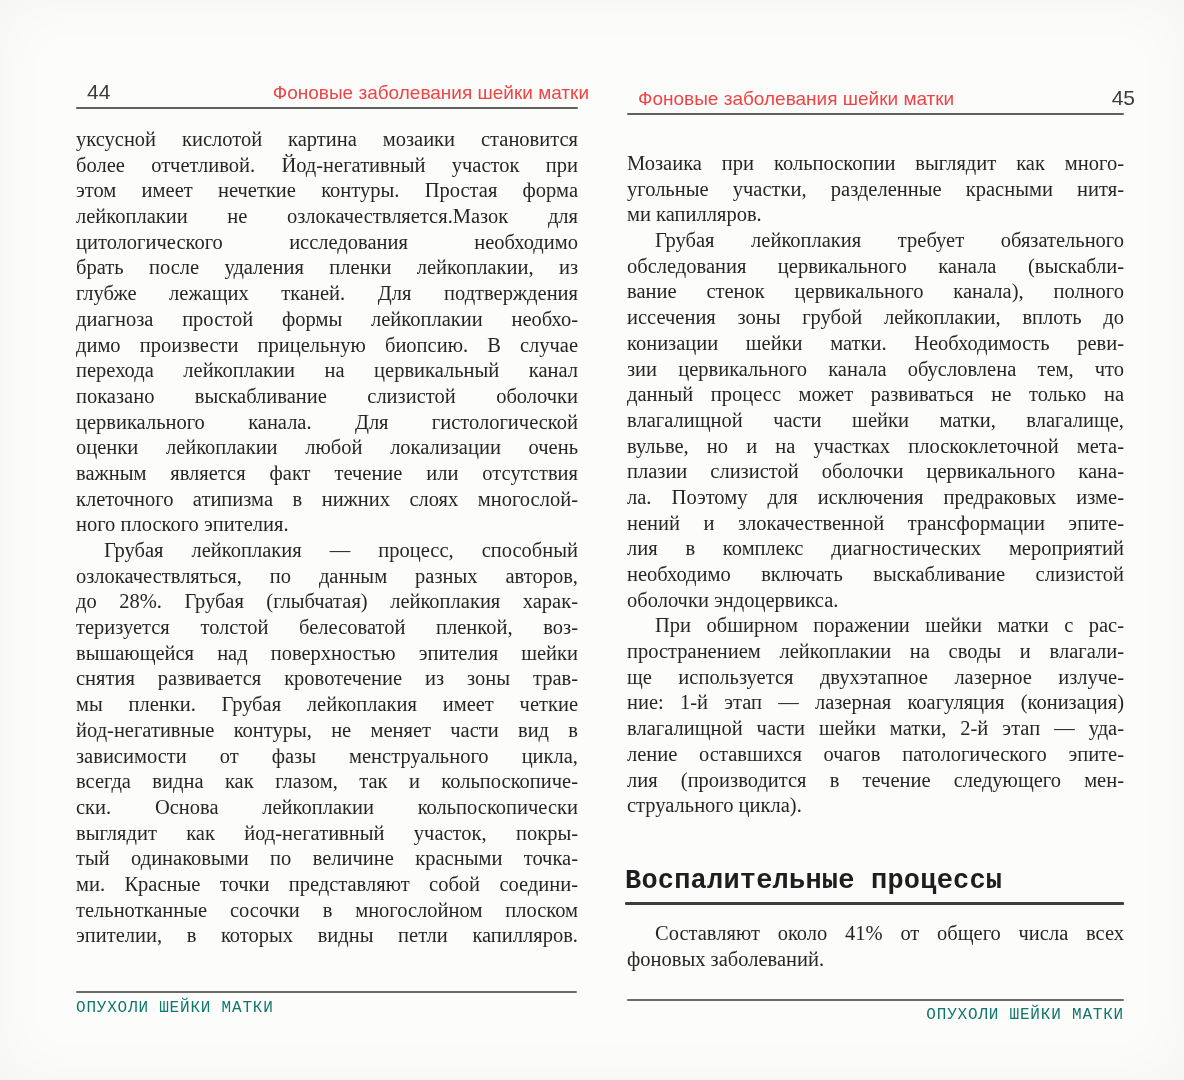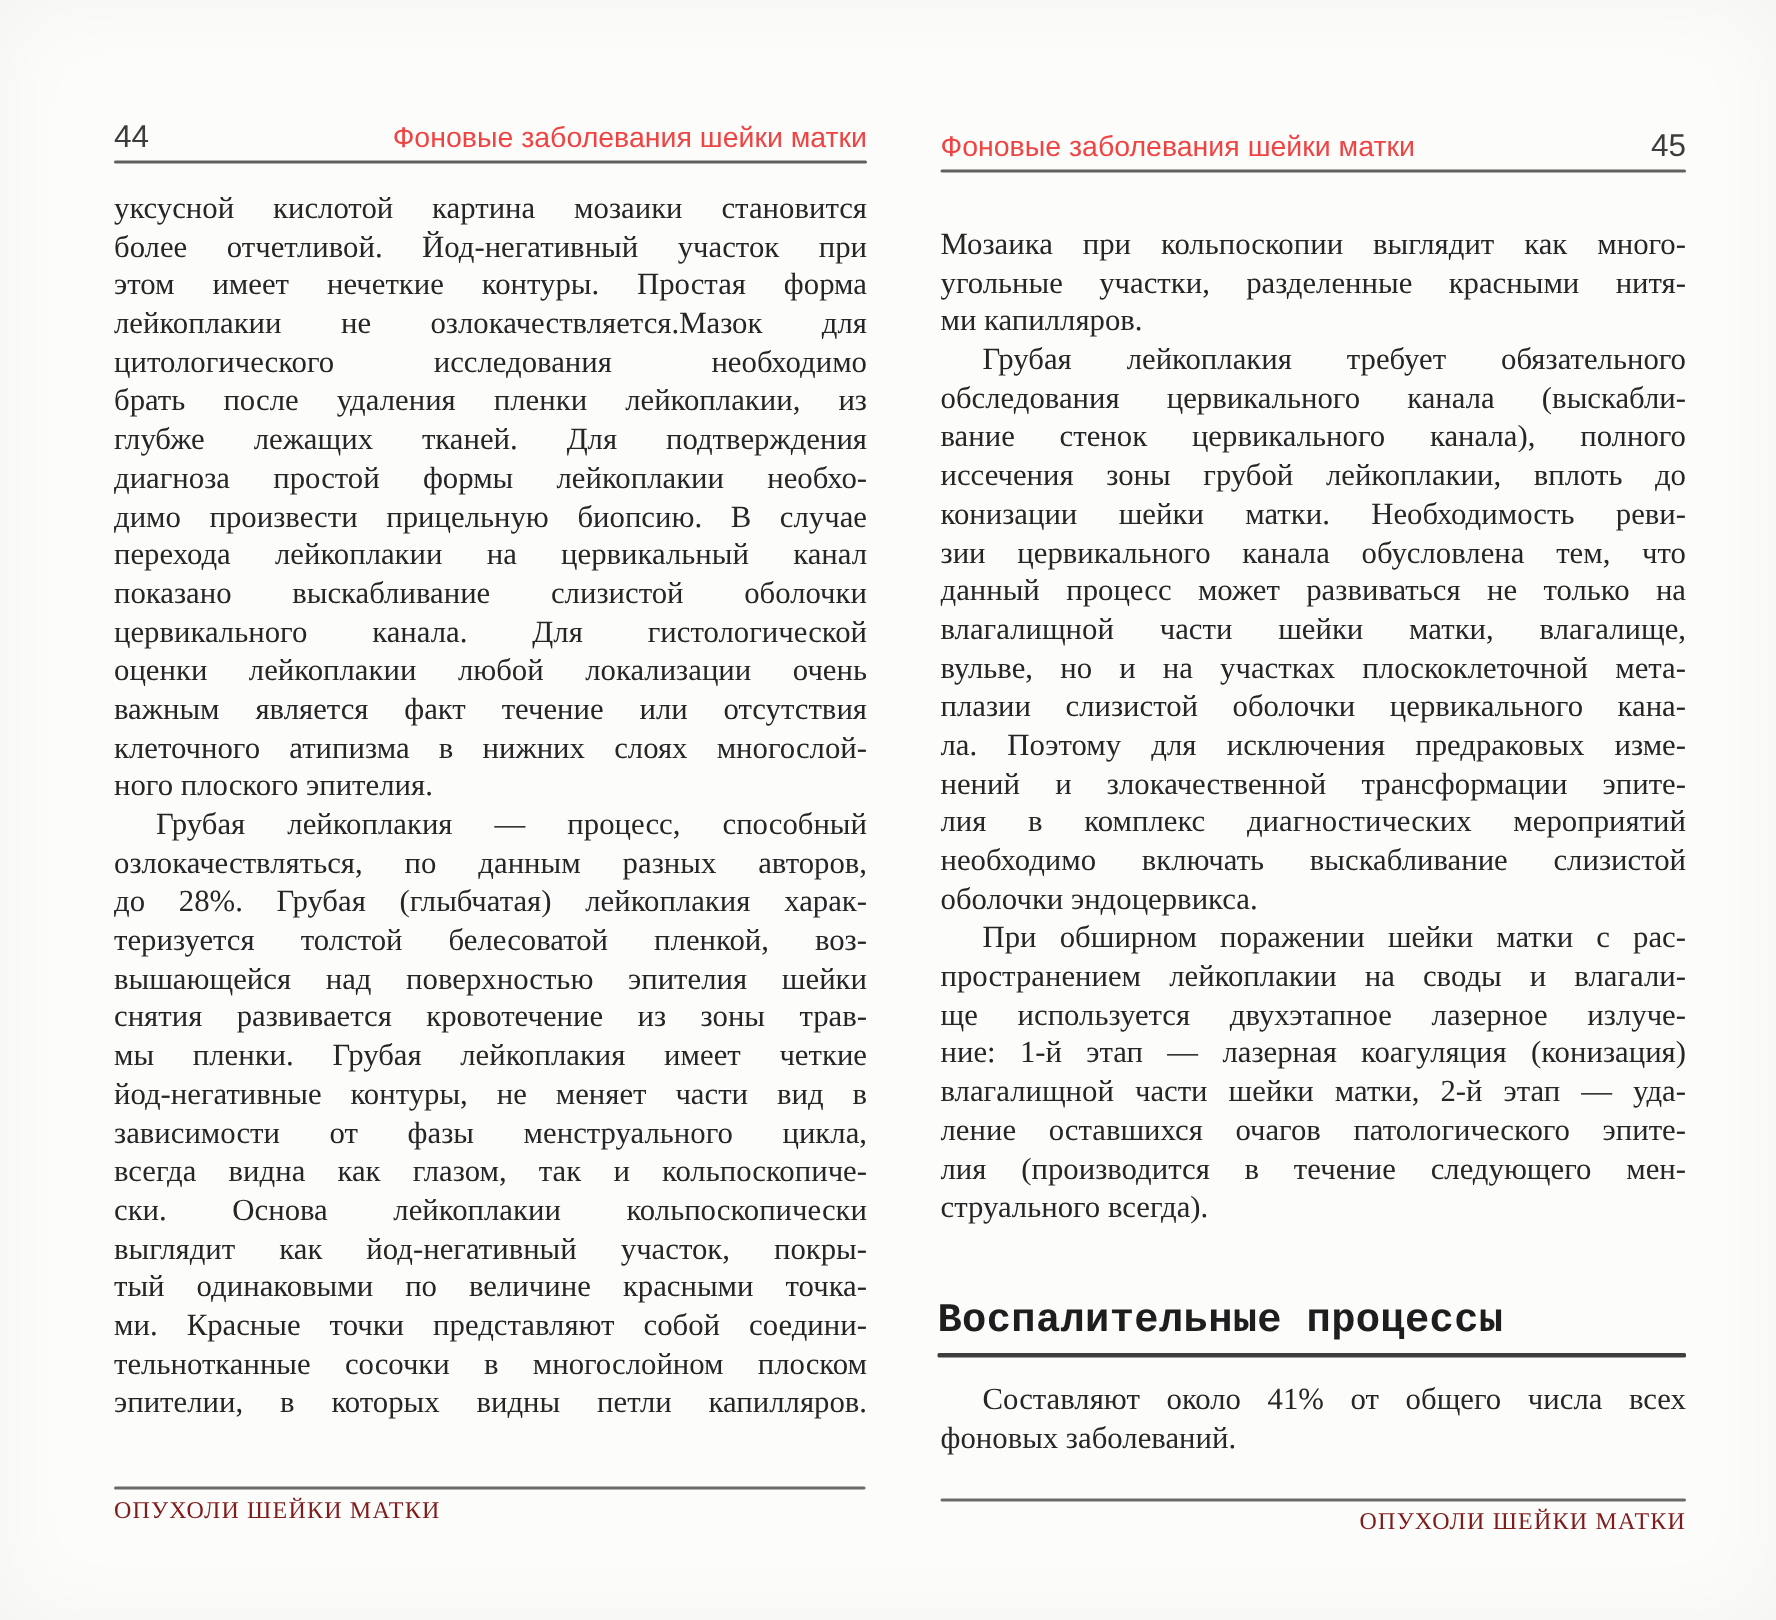--- a/index.html
+++ b/index.html
@@ -14,30 +14,31 @@
     color: #262626;
   }
 
   
   .runhead-row {
     position: absolute;
     display: flex;
     justify-content: space-between;
     align-items: baseline;
     font-family: "Liberation Sans", "DejaVu Sans", sans-serif;
+    margin-left: 11px;
   }
   .pagenum  { font-size: 21px; color: #3c3c3c; }
   .runhead  { font-size: 19px; color: #ef4444; }
   .rule     { position: absolute; background: #606060; border-radius: 1px; }
   .foot-text {
     position: absolute;
-    font-family: Liberation Serif, serif;
+    font-family: Liberation Mono, monospace;
     font-size: 16px;
     letter-spacing: 0.8px;
-    color: #7f1d1d;
+    color: #0f766e;
   }
 
   
   .body-col { position: absolute; }
   .para { margin: 0; padding: 0; }
   .tline {
     height: 25.7px;
     line-height: 25.7px;
     overflow: hidden;
     font-size: 20.5px;
@@ -142,21 +143,21 @@
         <div class="tline last">оболочки эндоцервикса.</div>
       </div>
       <div class="para">
         <div class="tline indent">При обширном поражении шейки матки с рас-</div>
         <div class="tline">пространением лейкоплакии на своды и влагали-</div>
         <div class="tline">ще используется двухэтапное лазерное излуче-</div>
         <div class="tline">ние: 1-й этап — лазерная коагуляция (конизация)</div>
         <div class="tline">влагалищной части шейки матки, 2-й этап — уда-</div>
         <div class="tline">ление оставшихся очагов патологического эпите-</div>
         <div class="tline">лия (производится в течение следующего мен-</div>
-        <div class="tline last">струального всегда).</div>
+        <div class="tline last">струального цикла).</div>
       </div>
     </div>
 
   <div class="section-heading" style="left:625px; top:866px;font-family:Liberation Mono, monospace;">Воспалительные процессы</div>
   <div class="rule" style="left:625px; top:902px; width:499px; height:2.5px; background:#3e3e3e;"></div>
 
   <div id="right-section-body" class="body-col" style="left:627px; top:921px; width:497px;">
       <div class="para">
         <div class="tline indent">Составляют около 41% от общего числа всех</div>
         <div class="tline last">фоновых заболеваний.</div>

